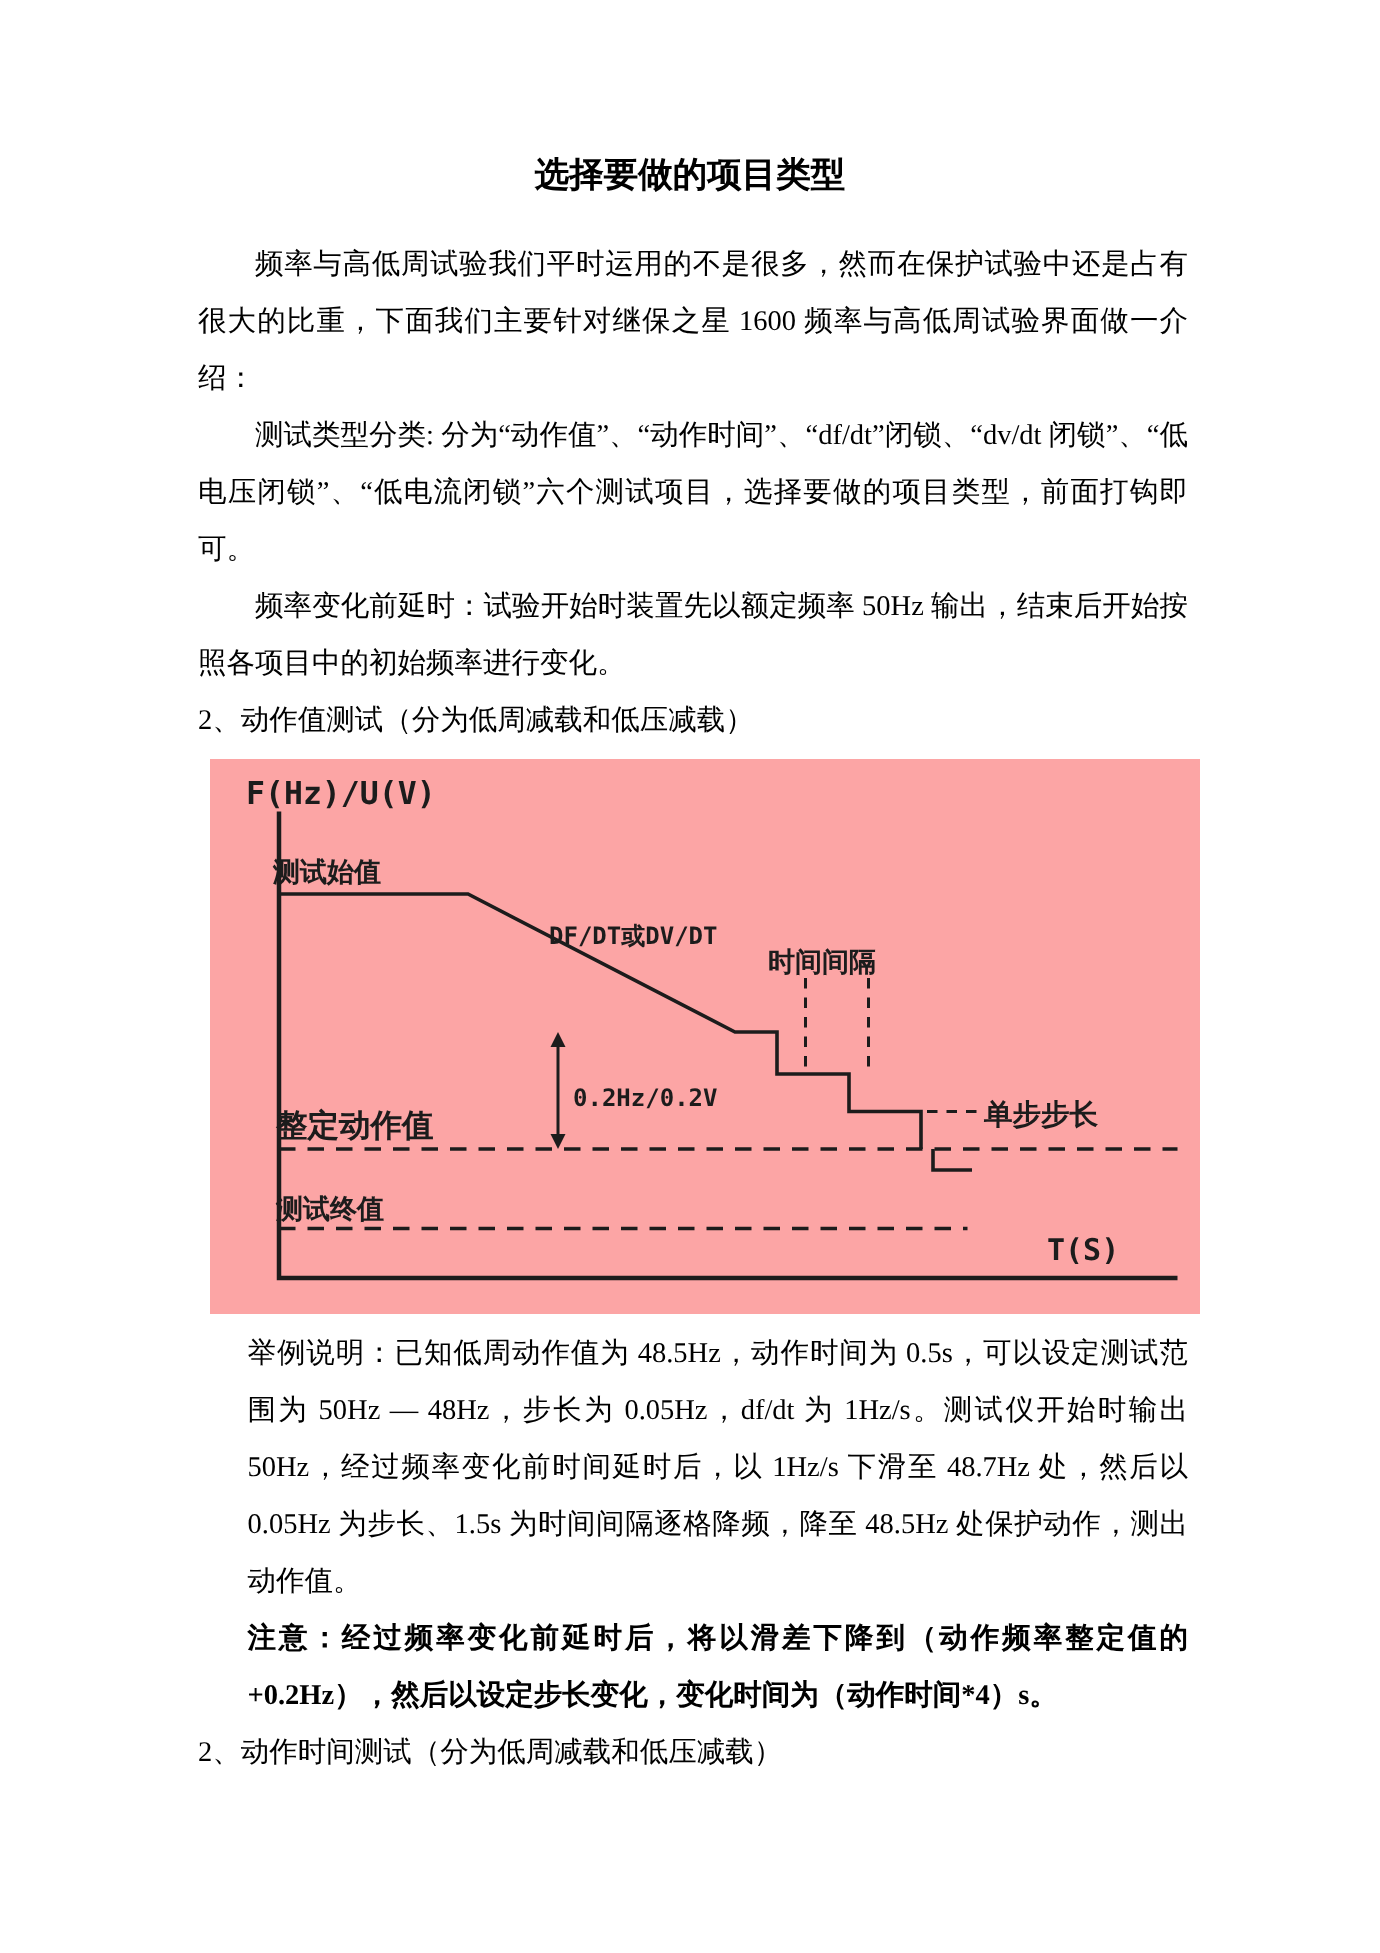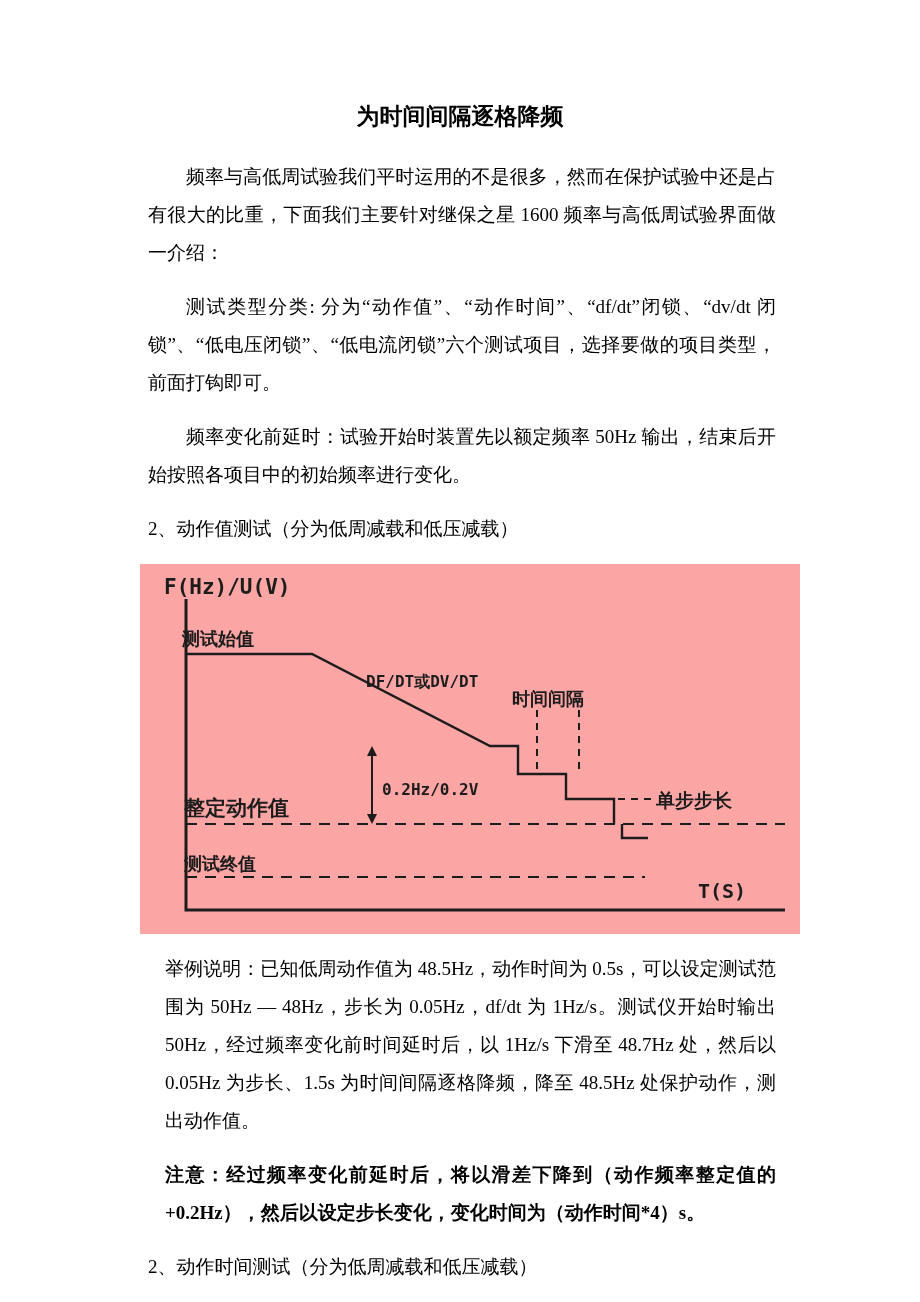--- a/index.html
+++ b/index.html
@@ -18,21 +18,21 @@
     line-height:34px;
     margin-bottom:24px;
   }
   .content {
     margin-left:132px;
     margin-right:128px;
     font-size:19px;
     line-height:38px;
     text-align:justify;
   }
-  .para { margin:16px; }
+  .para { margin:0; }
   .indent { text-indent:2em; }
   .block { margin-left:33px; }
   .bold { font-weight:bold; }
   .diagram {
     width:660px;
     height:370px;
     margin:6px 0 8px 8px;
     background:#fca5a5;
     position:relative;
   }
@@ -44,21 +44,21 @@
   }
   .dl-mono {
     font-family:"DejaVu Sans Mono","Liberation Mono",monospace;
   }
 </style>
 </head>
 <body>
 
 <div class="page">
 
-  <h1 class="doc-title">为时间间隔逐格降频</h1>
+  <h1 class="doc-title">选择要做的项目类型</h1>
 
   <div class="content">
 
     <p class="para indent">频率与高低周试验我们平时运用的不是很多，然而在保护试验中还是占有很大的比重，下面我们主要针对继保之星 1600 频率与高低周试验界面做一介绍：</p>
     <p class="para indent">测试类型分类: 分为“动作值”、“动作时间”、“df/dt”闭锁、“dv/dt 闭锁”、“低电压闭锁”、“低电流闭锁”六个测试项目，选择要做的项目类型，前面打钩即可。</p>
     <p class="para indent">频率变化前延时：试验开始时装置先以额定频率 50Hz 输出，结束后开始按照各项目中的初始频率进行变化。</p>
     <p class="para">2、动作值测试（分为低周减载和低压减载）</p>
 
     <div class="diagram">
       <svg viewBox="0 0 660 370" width="660" height="370" xmlns="http://www.w3.org/2000/svg">

